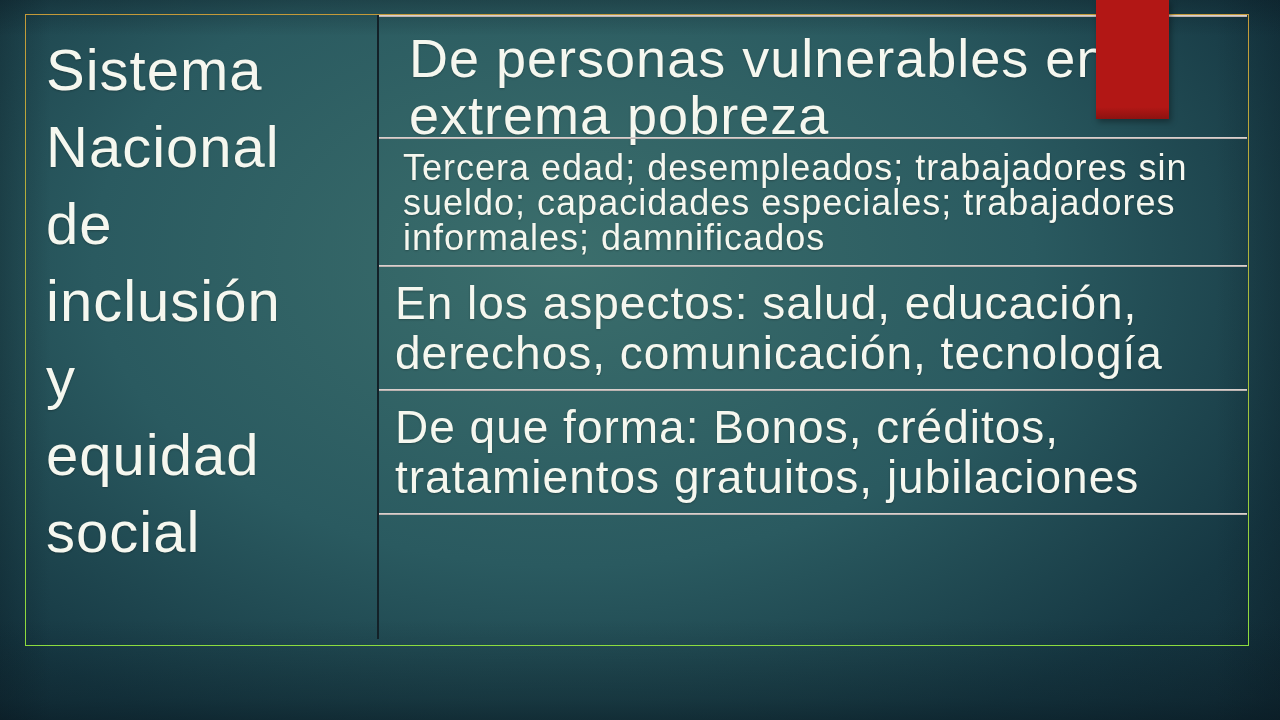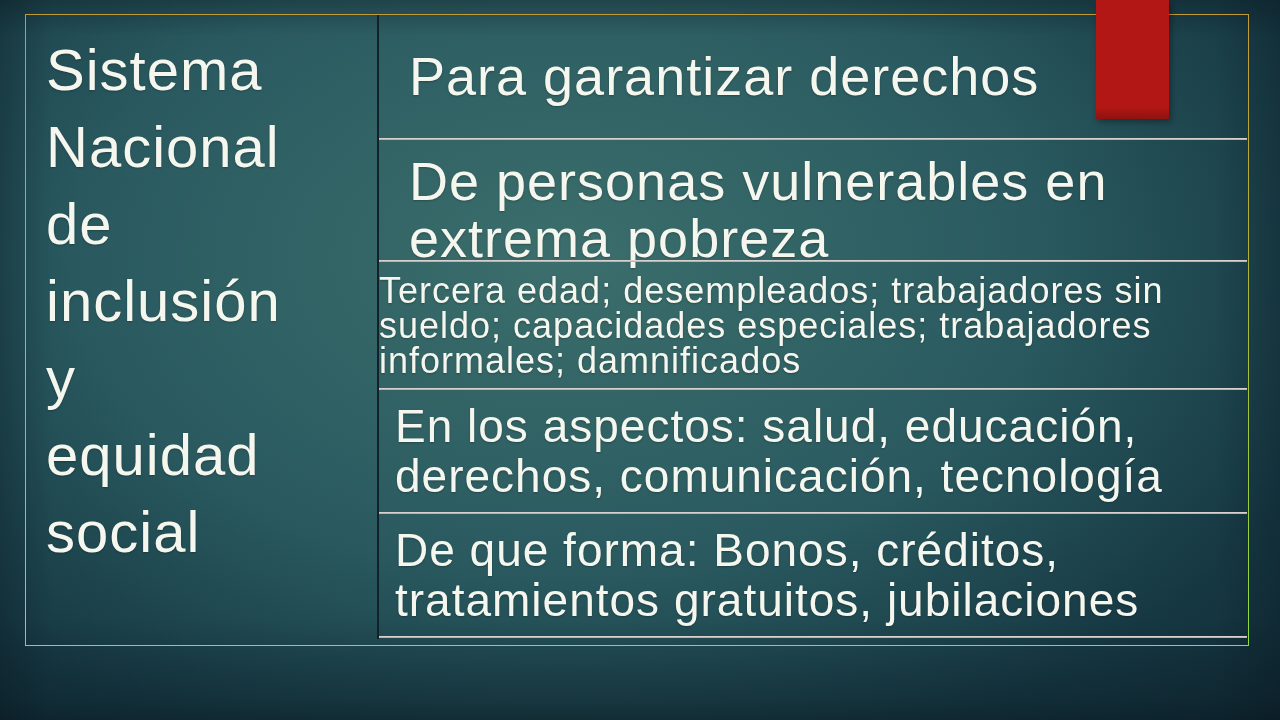--- a/index.html
+++ b/index.html
@@ -64,21 +64,21 @@
   }
   .row {
     display: flex;
     align-items: center;
     color: var(--text, #f5f7ef);
     white-space: pre-line;
     letter-spacing: 1px;
     text-shadow: 0 1px 2px rgba(0,0,0,0.25);
   }
   .row--xl { font-size: 54px; line-height: 57px; padding-left: 30px; }
-  .row--sm { font-size: 36px; line-height: 35px; }
+  .row--sm { font-size: 36px; line-height: 35px; padding-left: 24px; }
   .row--lg { font-size: 46px; line-height: 50px; padding-left: 16px; }
   .r1 { height: 123px; }
   .r2 { height: 100px; margin-top: 20px; }
   .r3 { height: 126px; }
   .r4 { height: 122px; }
   .r5 { height: 122px; }
   .sep {
     height: 2px;
     width: 100%;
     background: linear-gradient(180deg, var(--separator-light, #e8dedb), var(--separator-dark, #aca4a2));
@@ -105,21 +105,20 @@
 Nacional
 de
 inclusión
 y
 equidad
 social</div>
 
   <div class="divider"></div>
 
   <div class="rows">
-    <div class="row row--xl r1">Para garantizar derechos</div>
     <div class="sep"></div>
 
     <div class="row row--xl r2">De personas vulnerables en
 extrema pobreza</div>
     <div class="sep"></div>
 
     <div class="row row--sm r3">Tercera edad; desempleados; trabajadores sin
 sueldo; capacidades especiales; trabajadores
 informales; damnificados</div>
     <div class="sep"></div>

